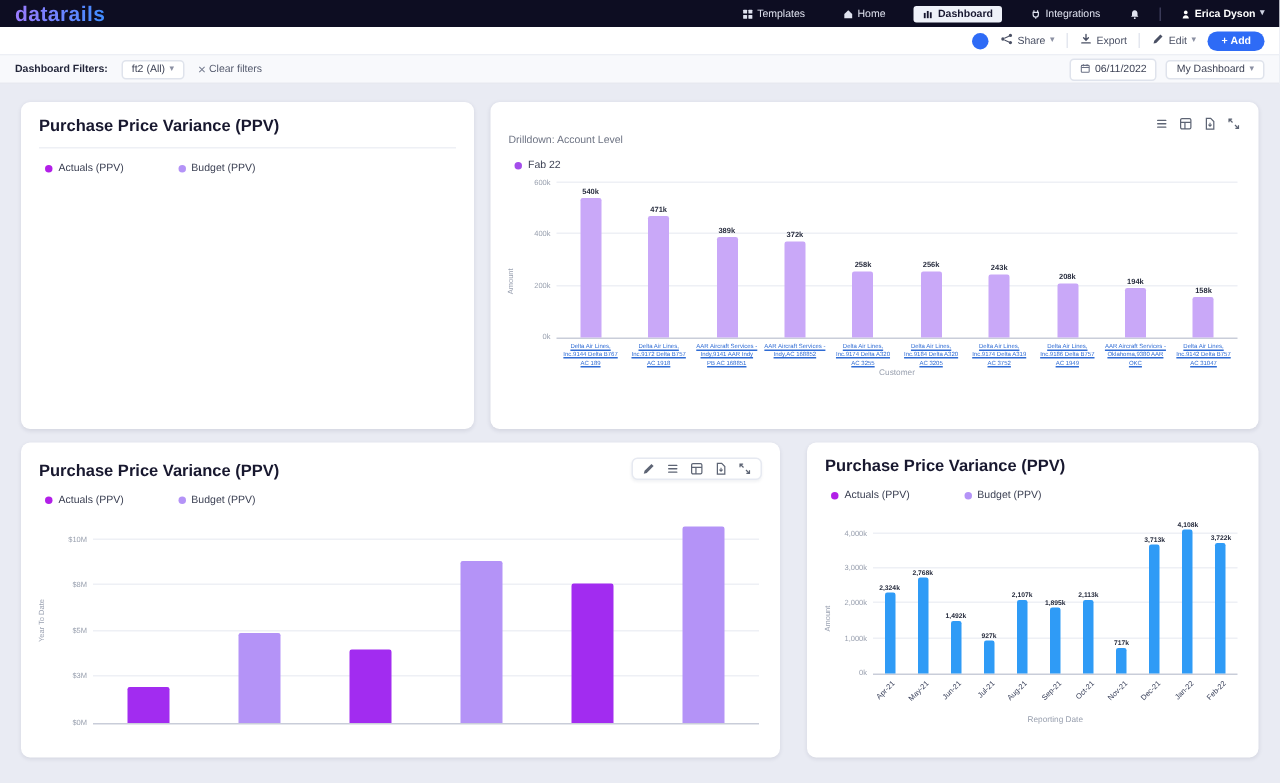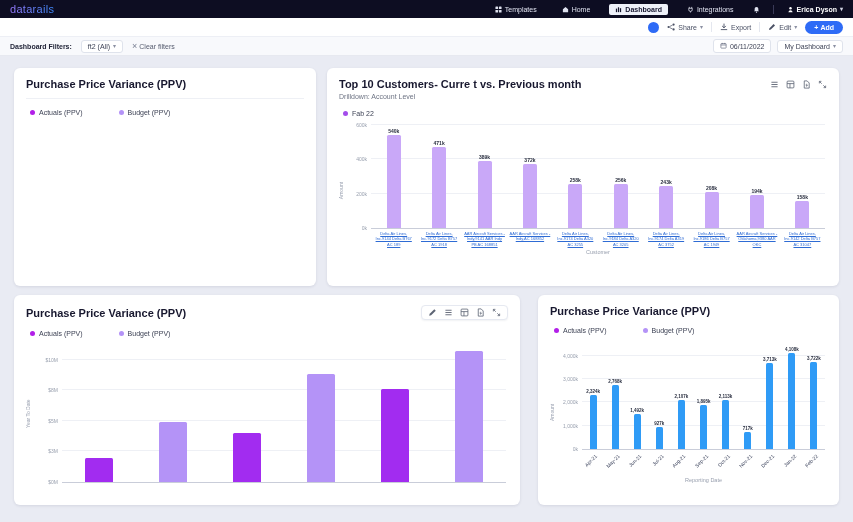--- a/index.html
+++ b/index.html
@@ -2,21 +2,21 @@
 <html><head>
 <meta charset="utf-8">
 <style>
   * { margin:0; padding:0; box-sizing:border-box; }
   html,body { width:853px; height:522px; }
   body { font-family:"Liberation Sans", sans-serif; background:#e9ebf3; overflow:hidden; }
   .app { width:853px; height:522px; display:flex; flex-direction:column; }
 
   
   .navbar { height:18px; background:#0d0d22; display:flex; align-items:center; padding:0 10px; flex:0 0 auto; }
-  .logo { font-size:11px; font-weight:normal; letter-spacing:.3px;
+  .logo { font-size:14px; font-weight:bold; letter-spacing:.3px;
           background:linear-gradient(90deg,#9a7bff 0%,#3f8cff 100%);
           -webkit-background-clip:text; background-clip:text; color:transparent; cursor:pointer; }
   .nav-items { margin-left:auto; display:flex; align-items:center; gap:13px; }
   .nav-item { display:flex; align-items:center; gap:3px; color:#dfe2ef; font-size:7px; cursor:pointer; padding:2px 6px; border-radius:2px; }
   .nav-item.active { background:#eef1f9; color:#15152e; font-weight:bold; }
   .nav-item svg, .nav-bell svg, .nav-user svg { width:7px; height:7px; display:block; }
   .nav-bell { color:#dfe2ef; display:flex; cursor:pointer; }
   .nav-divider { width:1px; height:9px; background:#3a3a58; }
   .nav-user { display:flex; align-items:center; gap:3px; color:#ffffff; font-size:7px; font-weight:bold; cursor:pointer; }
   .chev { font-size:6px; color:#8b90a2; line-height:1; }
@@ -46,21 +46,21 @@
   .fb-right { margin-left:auto; display:flex; align-items:center; gap:6px; }
 
   
   .main { position:relative; flex:1; }
   .card { position:absolute; background:#fff; border-radius:6px; box-shadow:0 1px 3px rgba(25,28,66,.10); }
   #card-ppv-overview  { left:14px;  top:12px;  width:302px; height:218px; }
   #card-top10         { left:327px; top:12px;  width:512px; height:218px; }
   #card-ppv-quarterly { left:14px;  top:239px; width:506px; height:210px; }
   #card-ppv-monthly   { left:538px; top:239px; width:301px; height:210px; }
 
-  .card-head { display:flex; align-items:center; padding:10px 12px 0; }
+  .card-head { display:flex; align-items:flex-end; padding:10px 12px 0; }
   .card-title { font-size:11px; font-weight:bold; color:#18182f; }
   .card-icons { margin-left:auto; display:flex; align-items:center; gap:7px; color:#5d6474; }
   .card-icons.boxed { border:1px solid #e6e9f1; border-radius:4px; padding:2px 6px; box-shadow:0 1px 2px rgba(25,28,66,.06); background:#fff; }
   .card-icons svg { width:9px; height:9px; display:block; cursor:pointer; }
   .card-divider { height:1px; background:#eef0f5; margin:8px 12px 0; }
   .card-sub { font-size:7px; color:#6e7484; padding:3px 12px 0; }
   .legend { display:flex; align-items:center; gap:36px; padding:10px 16px 0; }
   .legend-item { display:flex; align-items:center; gap:4px; font-size:7px; color:#3a3f52; cursor:pointer; }
   .legend-dot { width:5px; height:5px; border-radius:50%; flex:0 0 auto; }
 
@@ -233,21 +233,20 @@
         </div>
         <div class="legend-item">
           <span class="legend-dot" style="background: rgb(180, 147, 247);"></span>
           <span>Budget (PPV)</span>
         </div>
       </div>
     </div>
 
     <div class="card" id="card-top10">
       <div class="card-head">
-        <div class="card-title">Top 10 Customers- Curre t vs. Previous month</div>
         <div class="card-icons">
           <span>
               <svg viewBox="0 0 10 10" fill="none" stroke="currentColor" stroke-width="1" stroke-linecap="round">
                 <path d="M2 2.5h6M2 5h6M2 7.5h6"></path>
               </svg>
             </span>
           <span>
               <svg viewBox="0 0 10 10" fill="none" stroke="currentColor" stroke-width=".9">
                 <rect x="1.2" y="1.2" width="7.6" height="7.6" rx="1"></rect>
                 <path d="M1.2 4h7.6M4.4 4v4.8"></path>

